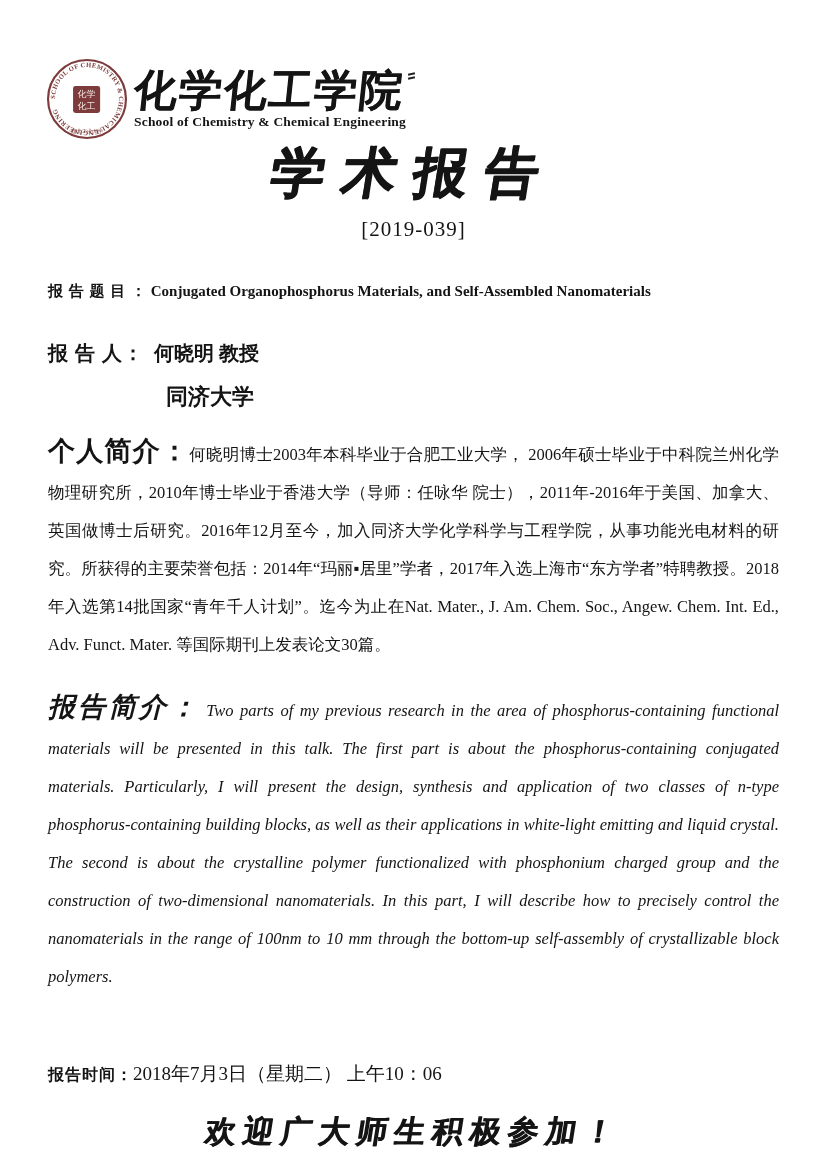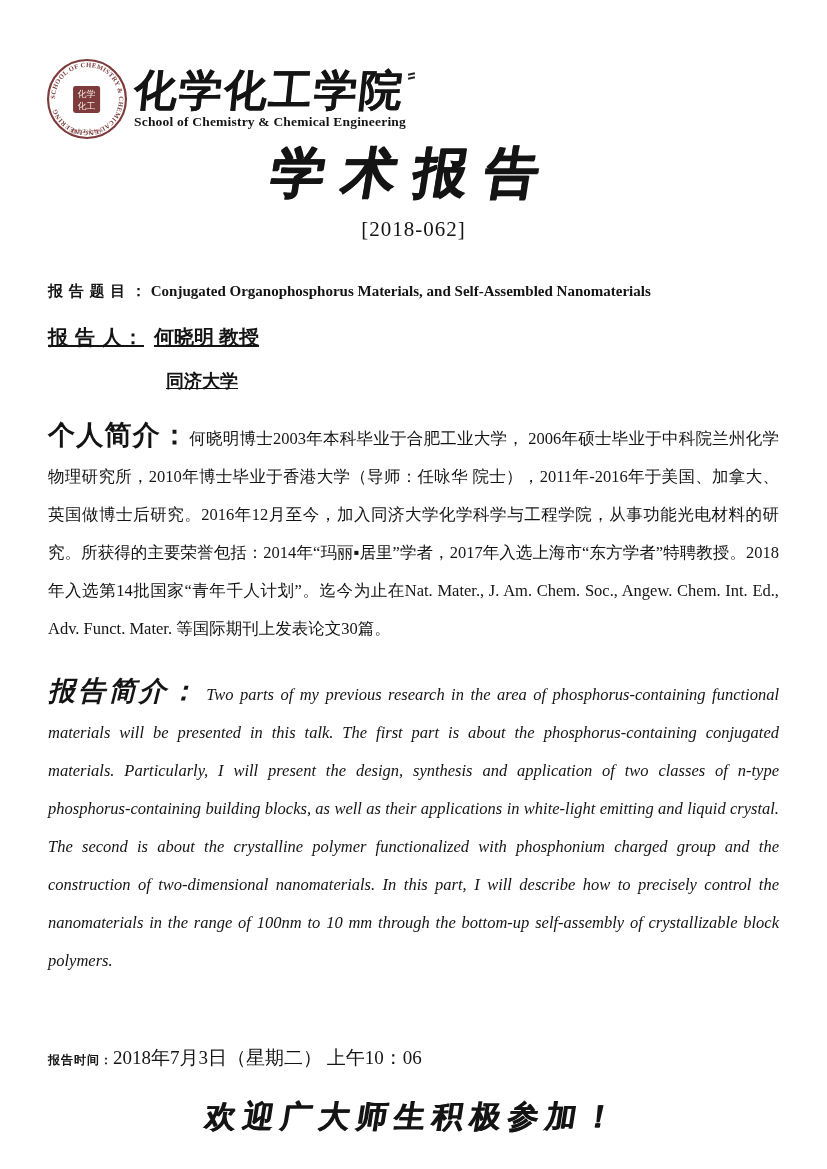--- a/index.html
+++ b/index.html
@@ -81,32 +81,31 @@
     line-height: 46px;
     text-align: justify;
     padding-left: 113px;
     text-indent: -113px;
   }
   .cn-label {
     font-weight: 700;
     letter-spacing: 1px;
   }
   .speaker-block {
-    margin-top: 8px;
+    margin-top: 24px;
     font-size: 20px;
     line-height: 30px;
-    text-decoration: underline;
   }
   .speaker-line .cn-label { font-size: 20px; }
   .speaker-name { font-weight: 700; margin-left: 10px; }
   .affiliation-line {
     margin-top: 14px;
     margin-left: 118px;
     font-weight: 700;
-    font-size: 18px;
+    font-size: 22px;
   }
 
   
   .bio-para {
     margin-top: 20px;
     font-size: 16.5px;
     line-height: 38px;
     text-align: justify;
   }
   .para-label {
@@ -118,21 +117,21 @@
     margin-top: 24px;
     font-size: 16.5px;
     line-height: 38px;
     text-align: justify;
     font-style: italic;
   }
 
   
   .schedule { margin-top: 58px; }
   .schedule-line { font-size: 19px; line-height: 40px; }
-  .schedule-label { font-size: 12px; font-weight: 900; letter-spacing: 1px; text-align: center; }
+  .schedule-label { font-size: 16px; font-weight: 900; letter-spacing: 1px; text-align: center; }
 
   
   .welcome-wrap { text-align: center; margin-top: 16px; }
   .welcome {
     display: inline-block;
     font-size: 31px;
     font-weight: 900;
     letter-spacing: 0.22em;
     transform: skewX(-9deg);
     text-shadow: 0.8px 0 0 currentColor;
@@ -160,21 +159,21 @@
       </svg>
       <div class="logo-text">
         <span class="logo-cn">化学化工学院</span><span class="sig-mark"><i></i><i></i></span>
         <div class="logo-en">School of Chemistry &amp; Chemical Engineering</div>
       </div>
     </div>
 
     <div class="main-title-wrap">
       <span class="main-title">学术报告</span>
     </div>
-    <div class="report-number">[2018-062]</div>
+    <div class="report-number">[2019-039]</div>
 
     <p class="title-block"><span class="cn-label">报 告 题 目 ：</span> <span>Conjugated Organophosphorus Materials, and Self-Assembled Nanomaterials</span></p>
 
     <div class="speaker-block">
       <div class="speaker-line"><span class="cn-label">报 告 人：</span><span class="speaker-name">何晓明 教授</span></div>
       <div class="affiliation-line">同济大学</div>
     </div>
 
     <p class="bio-para"><span class="para-label">个人简介：</span><span>何晓明博士2003年本科毕业于合肥工业大学， 2006年硕士毕业于中科院兰州化学物理研究所，2010年博士毕业于香港大学（导师：任咏华 院士），2011年-2016年于美国、加拿大、英国做博士后研究。2016年12月至今，加入同济大学化学科学与工程学院，从事功能光电材料的研究。所获得的主要荣誉包括：2014年“玛丽▪居里”学者，2017年入选上海市“东方学者”特聘教授。2018年入选第14批国家“青年千人计划”。迄今为止在Nat. Mater., J. Am. Chem. Soc., Angew. Chem. Int. Ed., Adv. Funct. Mater. 等国际期刊上发表论文30篇。</span></p>
 

